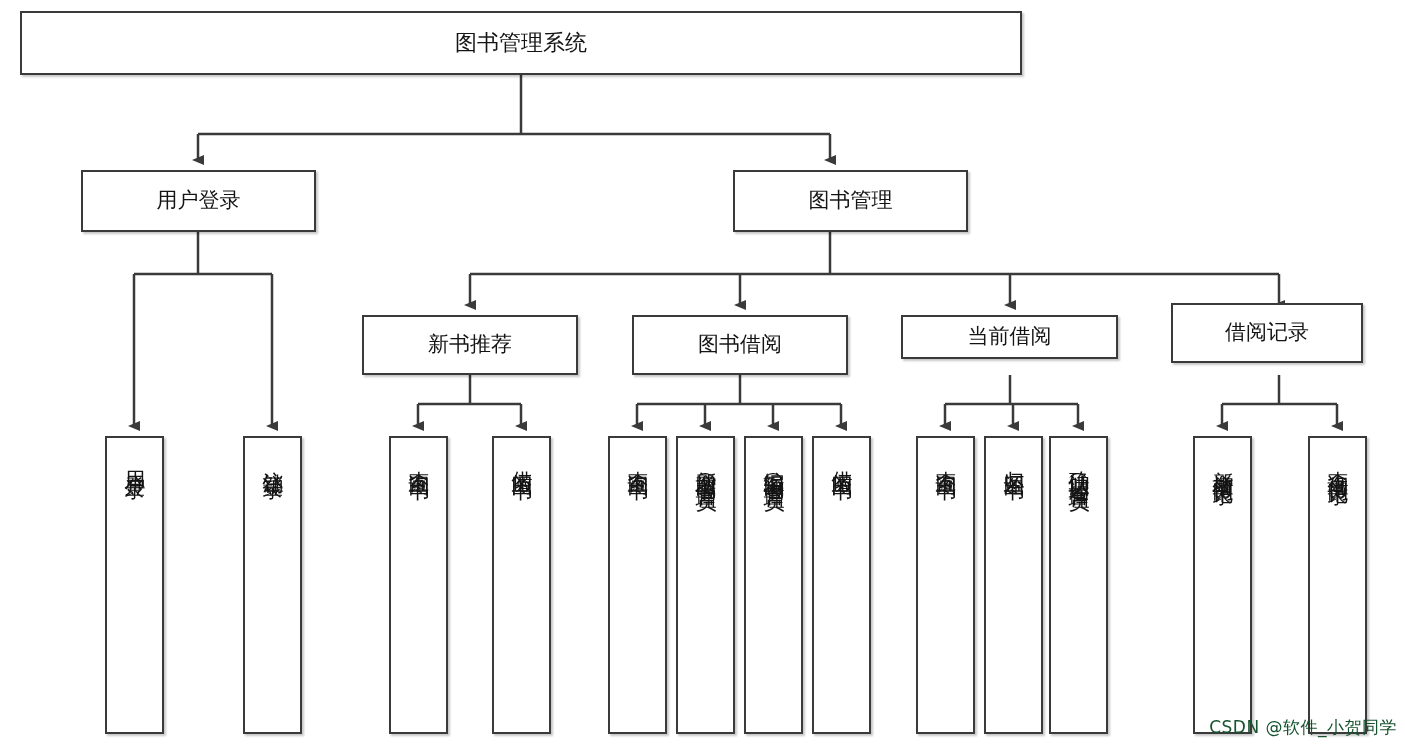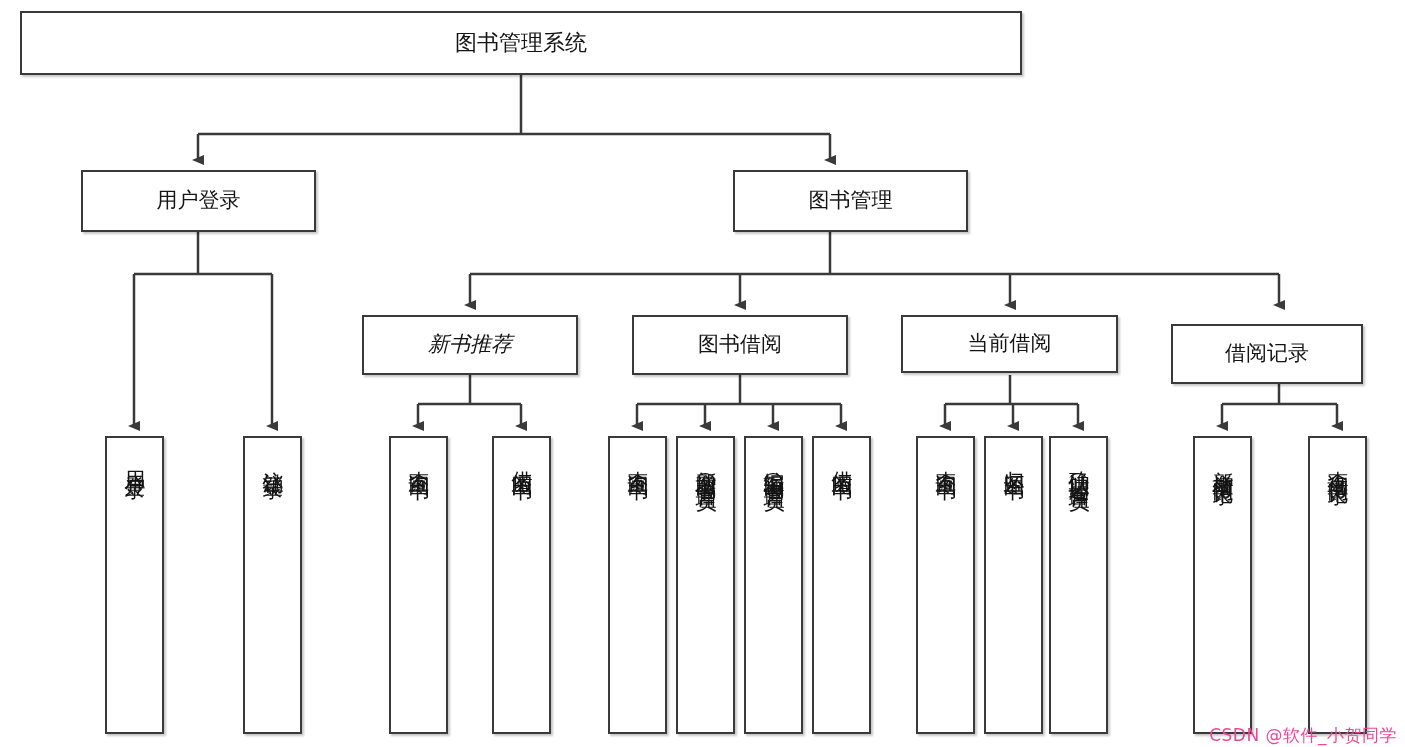--- a/index.html
+++ b/index.html
@@ -52,23 +52,23 @@
     writing-mode: vertical-rl;
     text-orientation: upright;
     font-size: 21px;
     letter-spacing: 3px;
     white-space: nowrap;
     line-height: 1;
   }
   #watermark {
     position: absolute;
     right: 8px;
-    bottom: 0;
+    bottom: 8px;
     font-size: 17px;
-    color: #ec4899;
+    color: #14532d;
     letter-spacing: 0.5px;
     z-index: 5;
     white-space: nowrap;
   }
 </style>
 </head>
 <body>
 
 <div id="canvas">
 
@@ -126,30 +126,30 @@
     <span class="label">图书管理系统</span>
   </div>
 
   <div class="node" style="left:81px; top:170px; width:235px; height:62px;">
     <span class="label">用户登录</span>
   </div>
   <div class="node" style="left:733px; top:170px; width:235px; height:62px;">
     <span class="label">图书管理</span>
   </div>
 
-  <div class="node" style="left:362px; top:315px; width:216px; height:60px;font-style:italic;">
+  <div class="node" style="left:362px; top:315px; width:216px; height:60px;">
     <span class="label">新书推荐</span>
   </div>
   <div class="node" style="left:632px; top:315px; width:216px; height:60px;">
     <span class="label">图书借阅</span>
   </div>
-  <div class="node" style="left:901px; top:315px; width:217px; height:58px;">
+  <div class="node" style="left:901px; top:315px; width:217px; height:44px;">
     <span class="label">当前借阅</span>
   </div>
-  <div class="node" style="left:1171px; top:324px; width:192px; height:60px;">
+  <div class="node" style="left:1171px; top:303px; width:192px; height:60px;">
     <span class="label">借阅记录</span>
   </div>
 
   <div class="node leaf" style="left:105px; top:436px; width:59px; height:298px;">
     <span class="label">用户登录</span>
   </div>
   <div class="node leaf" style="left:243px; top:436px; width:59px; height:298px;">
     <span class="label">注销登录</span>
   </div>
 

